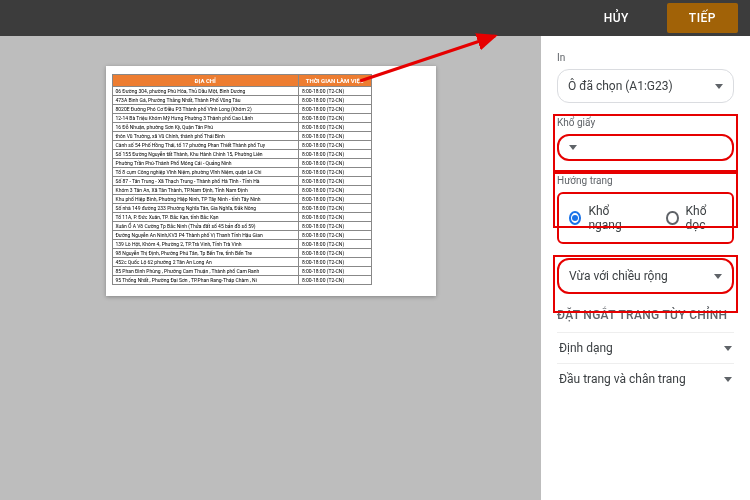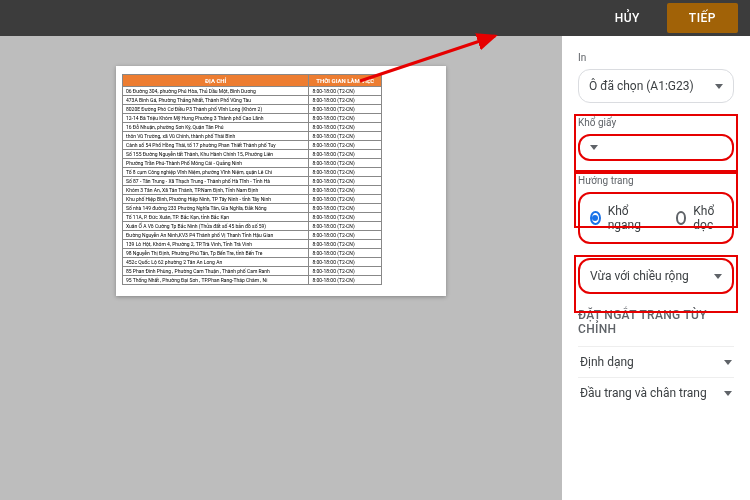--- a/index.html
+++ b/index.html
@@ -1,34 +1,34 @@
 <!DOCTYPE html>
 <html><head>
 <meta charset="utf-8">
 <style>
 *{box-sizing:border-box;margin:0;padding:0;font-family:Roboto,Arial,sans-serif}
 body{width:750px;height:500px;overflow:hidden;background:#bdbdbd;position:relative}
-.topbar{height:36px;background:#3c3c3c;display:flex;justify-content:flex-end;align-items:center;padding:0 12px;gap:13px}
+.topbar{height:36px;background:#3c3c3c;display:flex;justify-content:flex-end;align-items:center;padding:0 12px;gap:24px}
 .btn-cancel{color:#fff;background:transparent;border:none;font-size:12px;font-weight:500;padding:8px 14px;cursor:pointer;letter-spacing:.5px}
 .btn-next{color:#fff;background:#a16207;border:none;font-size:12px;font-weight:500;padding:8px 22px;cursor:pointer;letter-spacing:.5px;border-radius:2px}
 .main{display:flex;height:calc(100% - 36px)}
 .preview-area{flex:1;display:flex;justify-content:center;align-items:flex-start;padding:30px 0 0 0;position:relative}
 .page{background:#fff;width:330px;height:230px;box-shadow:0 1px 4px rgba(0,0,0,.3);padding:8px 0 0 0;font-size:5px;overflow:hidden}
 table{border-collapse:collapse;width:260px;margin-left:6px}
 th{background:#ed7d31;color:#fff;font-size:6px;font-weight:bold;border:1px solid #888;padding:2px 3px;text-align:center}
 td{border:1px solid #888;padding:1px 3px;font-size:5px;line-height:1.2;white-space:nowrap;overflow:hidden;text-overflow:ellipsis}
 .col-addr{width:180px;max-width:180px}
 .col-time{width:70px;max-width:70px}
-.sidebar{width:188px;background:#fff;height:100%;overflow-y:auto;padding:14px 16px;font-size:12px;color:#3c4043}
+.sidebar{width:209px;background:#fff;height:100%;overflow-y:auto;padding:14px 16px;font-size:12px;color:#3c4043}
 .section-label{font-size:10px;color:#5f6368;margin-bottom:6px;margin-top:2px}
 .dropdown{border:1px solid #dadce0;border-radius:12px;padding:9px 10px;display:flex;justify-content:space-between;align-items:center;cursor:pointer;font-size:12px;color:#3c4043;margin-bottom:14px}
 .dropdown .arrow{width:0;height:0;border-left:4px solid transparent;border-right:4px solid transparent;border-top:5px solid #5f6368}
 .hl{border:2px solid #e60000!important}
 .group{margin-bottom:14px}
-.radios{border:1px solid #dadce0;border-radius:12px;padding:10px 10px;display:flex;gap:30px;align-items:center}
+.radios{border:1px solid #dadce0;border-radius:6px;padding:10px 10px;display:flex;gap:30px;align-items:center}
 .radio{display:flex;align-items:center;gap:7px;font-size:12px;cursor:pointer}
 .radio .outer{width:14px;height:14px;border:2px solid #5f6368;border-radius:50%;display:flex;align-items:center;justify-content:center}
 .radio.selected .outer{border-color:#1a73e8}
 .radio .inner{width:6px;height:6px;border-radius:50%;background:#1a73e8;display:none}
 .radio.selected .inner{display:block}
 .section-head{font-size:12px;color:#5f6368;font-weight:500;letter-spacing:.3px;margin:6px 0 10px}
 .collapse-row{display:flex;justify-content:space-between;align-items:center;padding:8px 2px;cursor:pointer;font-size:12px;border-top:1px solid #eee}
 .chev{width:0;height:0;border-left:4px solid transparent;border-right:4px solid transparent;border-top:5px solid #5f6368}
 .arrow-annot{position:absolute;pointer-events:none;z-index:50}
 .hl-box{position:absolute;border:2px solid #e60000;pointer-events:none}

